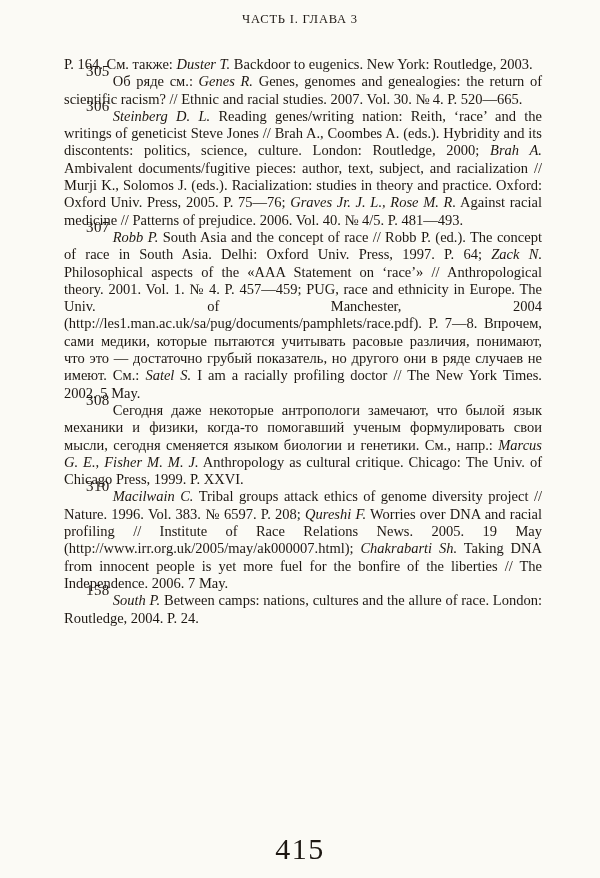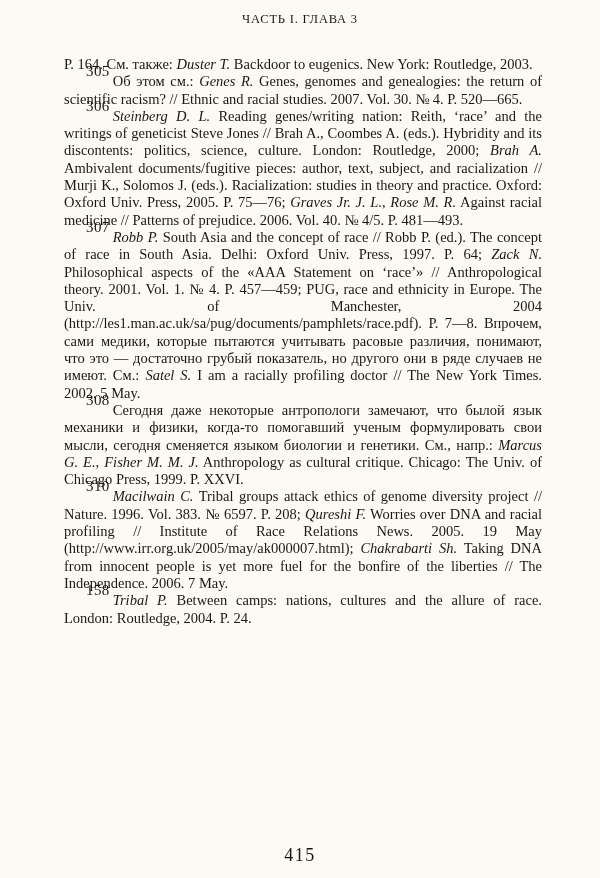--- a/index.html
+++ b/index.html
@@ -32,35 +32,35 @@
     top: -4.5px;
     letter-spacing: 0.4px;
     margin-right: 3px;
   }
   em.it { font-style: italic; }
   .page-number {
     position: absolute;
     left: 0; right: 0;
     bottom: 12px;
     text-align: center;
-    font-size: 18px;
+    font-size: 30px;
     letter-spacing: 1.5px;
     color: #1d1712;
   }
 </style>
 </head>
 <body style="background: rgb(251, 250, 245); color: rgb(29, 23, 18);">
 
 <div class="book-page">
   <div class="running-head">ЧАСТЬ I. ГЛАВА 3</div>
 
   <div class="footnotes">
       <p class="fn cont"><span>Р. 164. См. также: </span><em class="it">Duster T.</em><span> Backdoor to eugenics. New York: Routledge, 2003.</span></p>
-      <p class="fn"><sup class="fn-marker">305</sup><span>Об этом см.: </span><em class="it">Genes R.</em><span> Genes, genomes and genealogies: the return of scientific racism? // Ethnic and racial studies. 2007. Vol. 30. № 4. Р. 520—665.</span></p>
+      <p class="fn"><sup class="fn-marker">305</sup><span>Об ряде см.: </span><em class="it">Genes R.</em><span> Genes, genomes and genealogies: the return of scientific racism? // Ethnic and racial studies. 2007. Vol. 30. № 4. Р. 520—665.</span></p>
       <p class="fn"><sup class="fn-marker">306</sup><em class="it">Steinberg D. L.</em><span> Reading genes/writing nation: Reith, ‘race’ and the writings of geneticist Steve Jones // Brah A., Coombes A. (eds.). Hybridity and its discontents: politics, science, culture. London: Routledge, 2000; </span><em class="it">Brah A.</em><span> Ambivalent documents/fugitive pieces: author, text, subject, and racialization // Murji K., Solomos J. (eds.). Racialization: studies in theory and practice. Oxford: Oxford Univ. Press, 2005. P. 75—76; </span><em class="it">Graves Jr. J. L., Rose M. R.</em><span> Against racial medicine // Patterns of prejudice. 2006. Vol. 40. № 4/5. P. 481—493.</span></p>
       <p class="fn"><sup class="fn-marker">307</sup><em class="it">Robb P.</em><span> South Asia and the concept of race // Robb P. (ed.). The concept of race in South Asia. Delhi: Oxford Univ. Press, 1997. P. 64; </span><em class="it">Zack N.</em><span> Philosophical aspects of the «AAA Statement on ‘race’» // Anthropological theory. 2001. Vol. 1. № 4. P. 457—459; PUG, race and ethnicity in Europe. The Univ. of Manchester, 2004 (http://les1.man.ac.uk/sa/pug/documents/pamphlets/race.pdf). P. 7—8. Впрочем, сами медики, которые пытаются учитывать расовые различия, понимают, что это — достаточно грубый показатель, но другого они в ряде случаев не имеют. См.: </span><em class="it">Satel S.</em><span> I am a racially profiling doctor // The New York Times. 2002. 5 May.</span></p>
       <p class="fn"><sup class="fn-marker">308</sup><span>Сегодня даже некоторые антропологи замечают, что былой язык механики и физики, когда-то помогавший ученым формулировать свои мысли, сегодня сменяется языком биологии и генетики. См., напр.: </span><em class="it">Marcus G. E., Fisher M. M. J.</em><span> Anthropology as cultural critique. Chicago: The Univ. of Chicago Press, 1999. P. XXVI.</span></p>
       <p class="fn"><sup class="fn-marker">310</sup><em class="it">Macilwain C.</em><span> Tribal groups attack ethics of genome diversity project // Nature. 1996. Vol. 383. № 6597. P. 208; </span><em class="it">Qureshi F.</em><span> Worries over DNA and racial profiling // Institute of Race Relations News. 2005. 19 May (http://www.irr.org.uk/2005/may/ak000007.html); </span><em class="it">Chakrabarti Sh.</em><span> Taking DNA from innocent people is yet more fuel for the bonfire of the liberties // The Independence. 2006. 7 May.</span></p>
-      <p class="fn"><sup class="fn-marker">158</sup><em class="it">Tribal P.</em><span> Between camps: nations, cultures and the allure of race. London: Routledge, 2004. P. 24.</span></p>
+      <p class="fn"><sup class="fn-marker">158</sup><em class="it">South P.</em><span> Between camps: nations, cultures and the allure of race. London: Routledge, 2004. P. 24.</span></p>
     </div>
 
   <div class="page-number">415</div>
 </div>
 
 </body></html>

